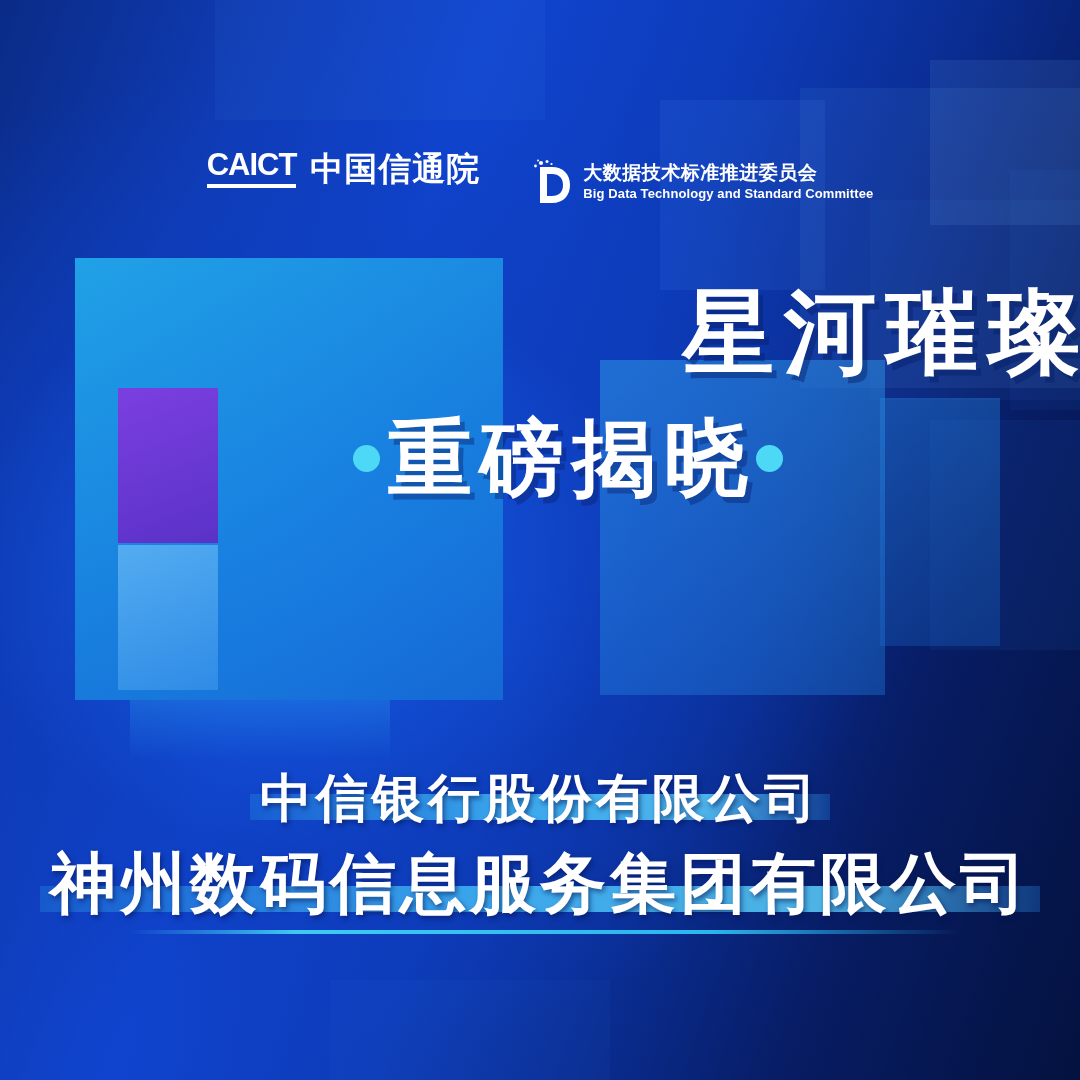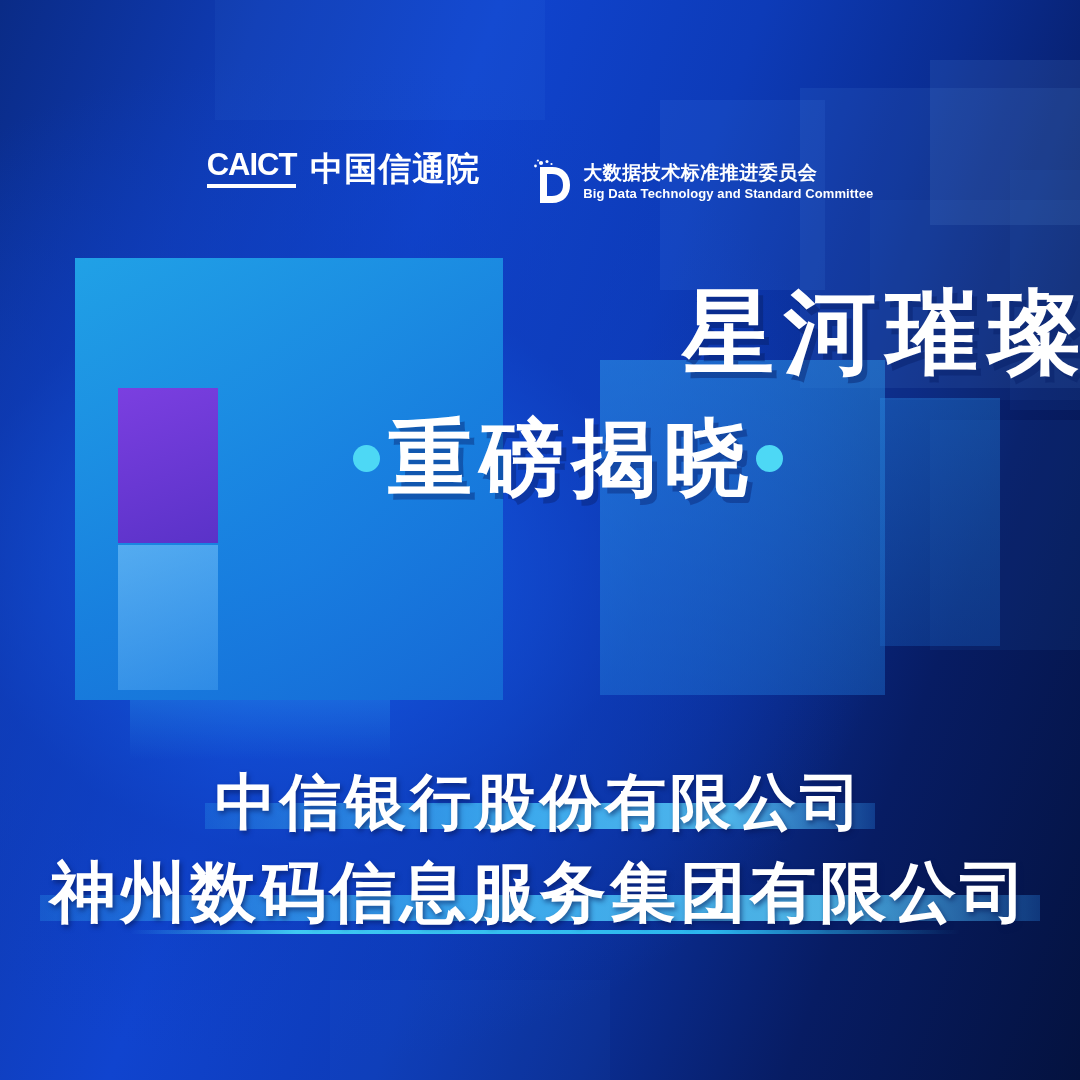--- a/index.html
+++ b/index.html
@@ -102,21 +102,21 @@
   .companies{position:absolute;left:0;top:772px;width:1080px;text-align:center;}
   .company{position:relative;display:inline-block;margin-bottom:26px;}
   .company .hl{
     position:absolute;left:-10px;right:-10px;bottom:4px;height:26px;
     background:linear-gradient(90deg,rgba(40,150,235,0.30) 0%,rgba(70,195,250,0.80) 45%,rgba(90,205,250,0.85) 78%,rgba(35,120,215,0.35) 100%);
   }
   .company .txt{
     position:relative;color:#ffffff;font-weight:bold;letter-spacing:4px;line-height:1;
     text-shadow:2px 3px 5px rgba(5,20,80,0.55);
   }
-  .company.c1 .txt{font-size:61px;}
+  .company.c1 .txt{font-size:52px;}
   .company.c2 .txt{font-size:66px;}
 </style>
 </head>
 <body>
 
 <div id="poster">
 
   <div class="shape sh-topstrip"></div>
   <div class="shape sh-tr-c"></div>
   <div class="shape sh-tr-a"></div>

